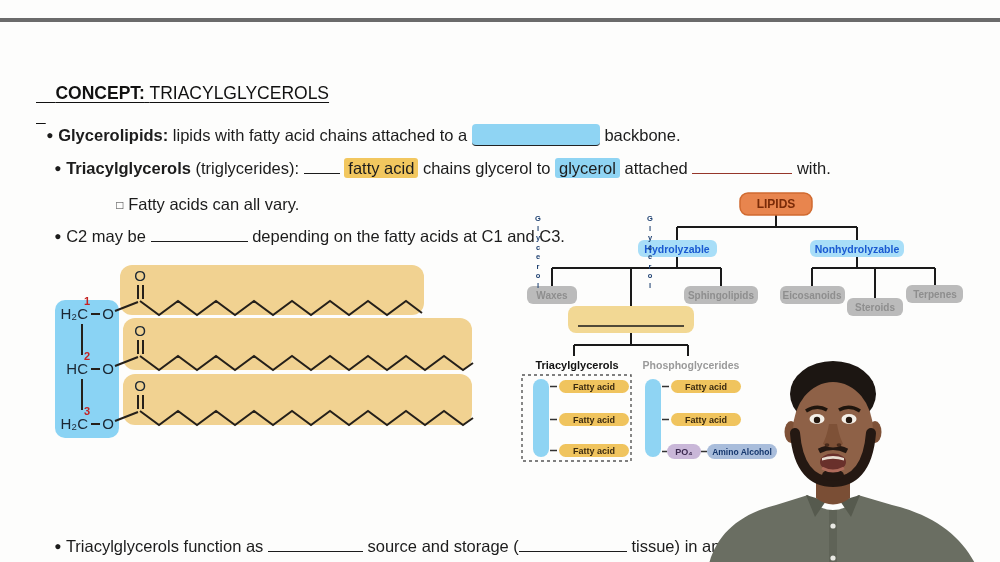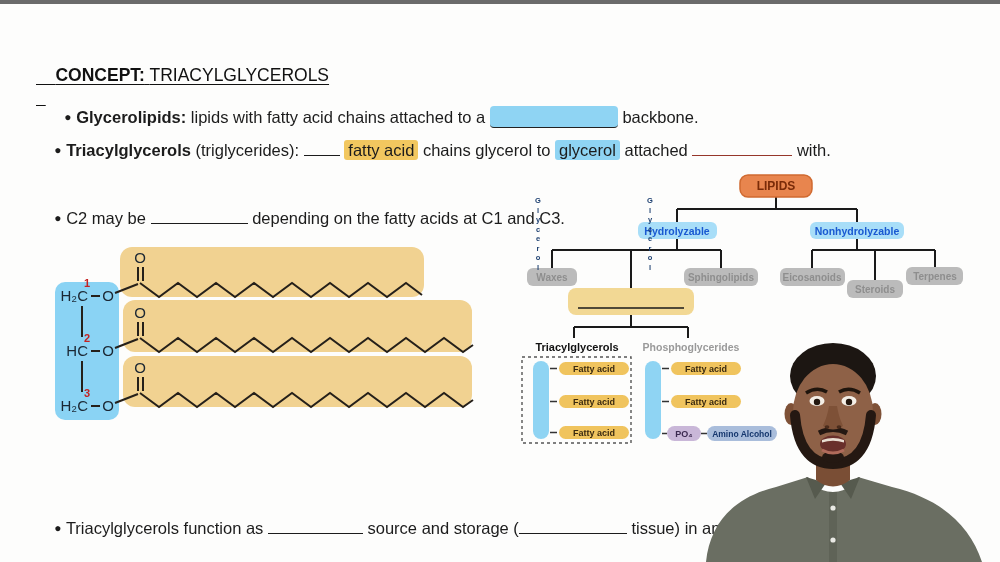--- a/index.html
+++ b/index.html
@@ -1,18 +1,18 @@
 <!DOCTYPE html>
 <html><head>
 <meta charset="utf-8">
 <style>
   html,body{margin:0;padding:0;}
   body{width:1000px;height:562px;overflow:hidden;background:#fdfdfc;
        font-family:"Liberation Sans","DejaVu Sans",sans-serif;}
-  #stage{position:relative;width:1000px;height:414px;background:#fdfdfc;}
+  #stage{position:relative;width:1000px;height:414px;background:#fdfdfc;margin-top:18px;}
   #topbar{position:absolute;left:0;top:0;width:1000px;height:4px;background:#6b6b6b;}
   .line{position:absolute;white-space:pre;font-size:16.5px;color:#1c1c1c;}
   .b{font-weight:bold;}
   .title{font-size:17.5px;color:#111;text-decoration:underline;text-underline-offset:3px;}
   .blt{font-size:12px;vertical-align:2px;}
   .sq{font-size:12px;vertical-align:1px;color:#333;}
   .hl-gold{background:#F2C75F;border-radius:3px;padding:1px 4px;}
   .hl-blue{background:#8FD4F3;border-radius:3px;padding:1px 4px;}
   .blank{display:inline-block;border-bottom:1.7px solid #1c1c1c;height:13px;}
   .blank.red{border-bottom-color:#96362A;}
@@ -26,28 +26,31 @@
 </head>
 <body>
 
 <div id="stage">
   <div id="topbar"></div>
 
   <div class="line title" style="left:36px;top:44px;">
     <span class="b">CONCEPT:</span><span> </span><span>TRIACYLGLYCEROLS</span>
   </div>
 
-  <div class="line" style="left:46px;top:87px;text-align:right;">
+  <div class="line" style="left:28px;top:87px;text-align:right;">
     <span class="blt">●</span><span> </span><span class="b">Glycerolipids:</span><span> lipids with fatty acid chains attached to a </span><span class="blank-blue"></span><span> backbone.</span>
   </div>
 
   <div class="line" style="left:36px;top:122px;">
     <span class="blt">●</span><span> </span><span class="b">Triacylglycerols</span><span> (triglycerides): </span><span class="blank" style="width:36px;"></span><span> </span><span class="hl-gold">fatty acid</span><span> chains glycerol to </span><span class="hl-blue">glycerol</span><span> attached </span><span class="blank red" style="width:100px;"></span><span> with.</span>
   </div>
 
+  <div class="line" style="left:98px;top:158px;">
+    <span class="sq">□</span><span> Fatty acids can all vary.</span>
+  </div>
 
   <div class="line" style="left:36px;top:190px;">
     <span class="blt">●</span><span> </span><span>C2 may be </span><span class="blank" style="width:97px;"></span><span> depending on the fatty acids at C1 and C3.</span>
   </div>
 
   <div class="line" style="left:36px;top:500px;">
     <span class="blt">●</span><span> </span><span>Triacylglycerols function as </span><span class="blank" style="width:95px;"></span><span> source and storage (</span><span class="blank" style="width:108px;"></span><span> tissue) in am</span>
   </div>
 
   <svg style="position:absolute;left:40px;top:230px;" width="460" height="205" viewBox="0 0 460 205">

